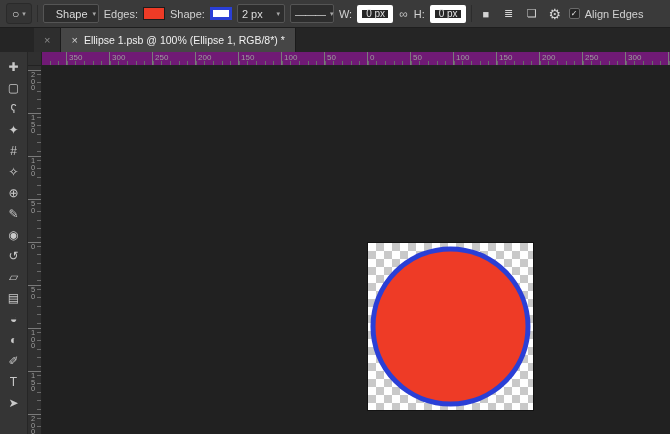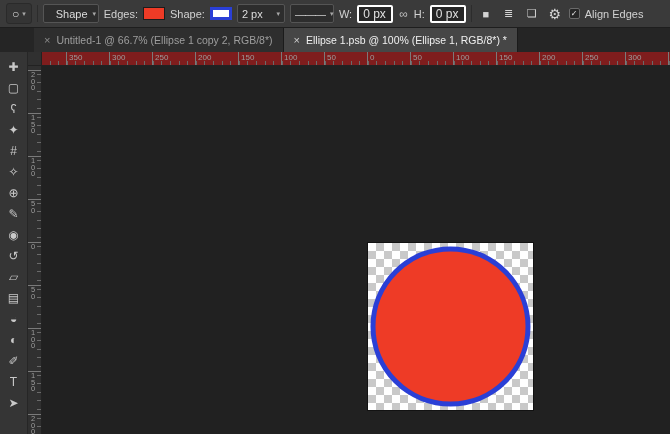--- a/index.html
+++ b/index.html
@@ -31,23 +31,23 @@
     padding:0 4px; gap:5px; color:#dcdcdc;
   }
   .select.shape { width:56px;padding-left:12px; }
   .select.swidth { width:48px; }
   .select.sstyle { width:44px; }
   .line-glyph { color:#cfcfcf; letter-spacing:-1px; font-size:11px; }
   .swatch { width:22px; height:13px; border:1px solid #1c1c1c; }
   .swatch.fill-swatch { background:#ee3b26; }
   .swatch.stroke-swatch { background:#ffffff; border:3px solid #2a3fd6; }
   .field {
-    width:36px; height:18px; background:#262626; border:2px solid #ffffff;
+    width:36px; height:18px; background:#262626; border:5px solid #ffffff;
     border-radius:2px; display:flex; align-items:center; padding:0 4px;
-    color:#e0e0e0; font-size:12px;
+    color:#e0e0e0; font-size:10px;
   }
   .opt-label { color:#d2d2d2; }
   .icon-btn {
     width:18px; height:18px; display:flex; align-items:center; justify-content:center;
     color:#d4d4d4; font-size:11px; border-radius:2px;
   }
   .icon-btn.gear { font-size:14px; }
   .link-icon { color:#bdbdbd; font-size:12px; padding:0 1px; }
   .checkbox {
     width:11px; height:11px; background:#262626; border:1px solid #6a6a6a; border-radius:2px;
@@ -81,21 +81,21 @@
     width:24px; height:21px; display:flex; align-items:center; justify-content:center;
     color:#c9c9c9; font-size:12px;
   }
   .workspace { position:relative; flex:1; }
   .ruler-corner {
     position:absolute; left:0; top:0; width:14px; height:14px;
     background:#303030; border-right:1px solid #222; border-bottom:1px solid #222;
   }
   .ruler-h {
     position:absolute; left:14px; right:0; top:0; height:14px;
-    background:#7f1d1d; border-bottom:1px solid #222; overflow:hidden;text-align:center;
+    background:#701a75; border-bottom:1px solid #222; overflow:hidden;text-align:center;
   }
   .ruler-h .majors {
     position:absolute; inset:0;
     background:repeating-linear-gradient(to right, transparent 0 24px, #7a7a7a 24px 25px, transparent 25px 43px);
   }
   .ruler-h .minors {
     position:absolute; left:0; right:0; bottom:0; height:4px;
     background:repeating-linear-gradient(to right, transparent 0 7.6px, #6a6a6a 7.6px 8.6px);
   }
   .ruler-h .rlabel {
@@ -170,21 +170,20 @@
       <div class="checkbox">
         <span>✓</span>
       </div>
       <span class="opt-label">Align Edges</span>
     </div>
   </div>
 
   <div class="tab-bar">
       <div class="tab">
         <span class="tab-close">×</span>
-        <span class="tab-label">Untitled-1 @ 66.7% (Ellipse 1 copy 2, RGB/8*)</span>
       </div>
       <div class="tab active">
         <span class="tab-close">×</span>
         <span class="tab-label">Ellipse 1.psb @ 100% (Ellipse 1, RGB/8*) *</span>
       </div>
     </div>
 
   <div class="main">
     <div class="toolbar">
         <div class="tool">✚</div>

